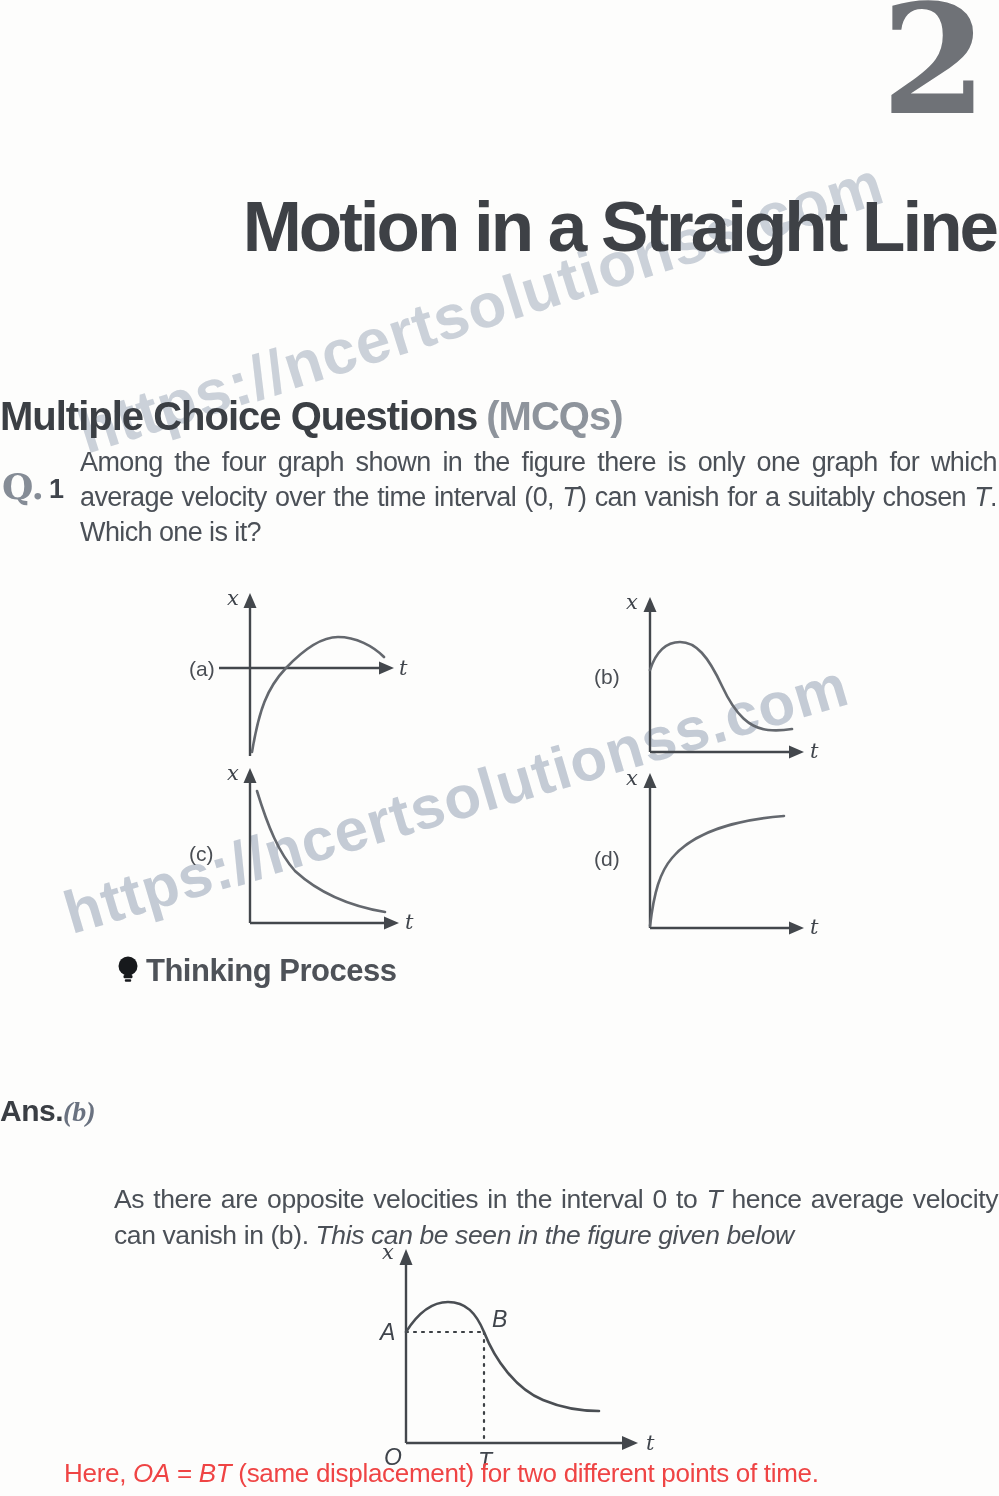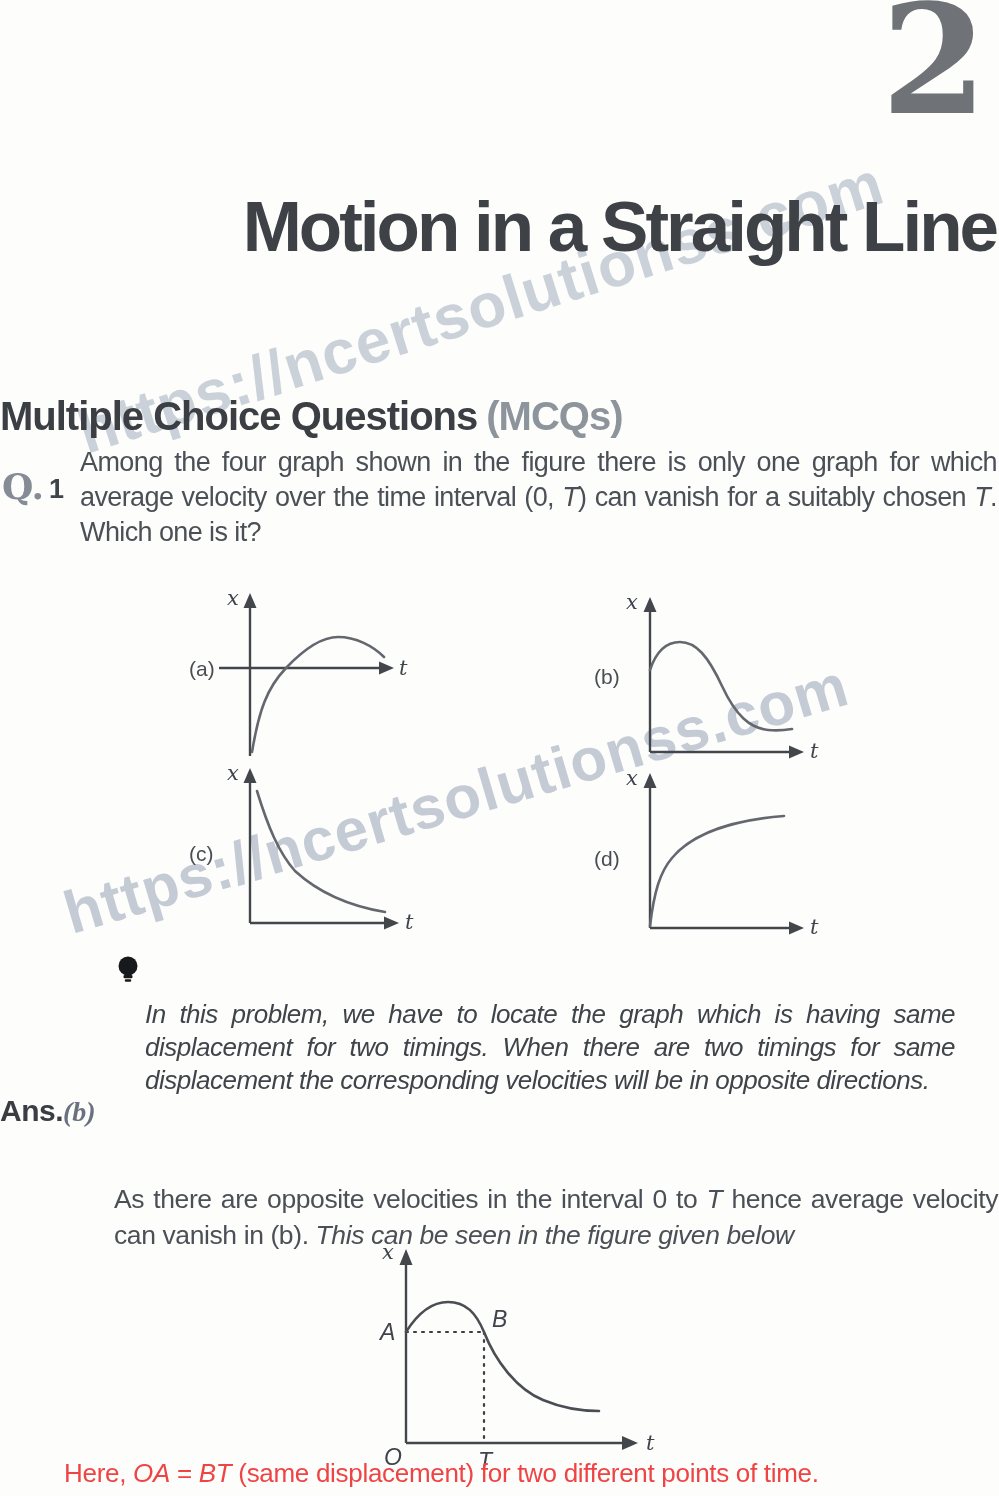--- a/index.html
+++ b/index.html
@@ -165,21 +165,21 @@
     </svg>
   </div>
 
   <span class="thinking-icon">
     <svg width="22" height="30" viewBox="0 0 22 30">
       <circle cx="11" cy="11" r="9.5" fill="#17191c"></circle>
       <rect x="6.5" y="20" width="9" height="3.2" rx="1.2" fill="#17191c"></rect>
       <rect x="7.8" y="24.2" width="6.4" height="2.6" rx="1.1" fill="#17191c"></rect>
     </svg>
   </span>
-  <p class="thinking-body">In this problem, we have to locate the graph which is having same displacement for two timings. When there are two timings for same displacement the corresponding velocities will be in opposite directions.</p>
+  <div class="thinking-heading">Thinking Process</div>
 
   <span class="ans-label">Ans.</span>
   <span class="ans-option">(b)</span>
   <p class="ans-p2"><span>As there are opposite velocities in the interval 0 to </span><span class="math-var">T</span><span> hence average velocity can vanish in (b). </span><span class="math-var">This can be seen in the figure given below</span></p>
 
   <div class="graph" style="left:332px; top:1243px;">
     <svg width="330" height="235" viewBox="0 0 330 235">
       <line class="axis" x1="74" y1="200" x2="74" y2="18"></line>
       <polygon class="axis-arrow" points="74,6 67.5,22 80.5,22"></polygon>
       <line class="axis" x1="74" y1="200" x2="294" y2="200"></line>

